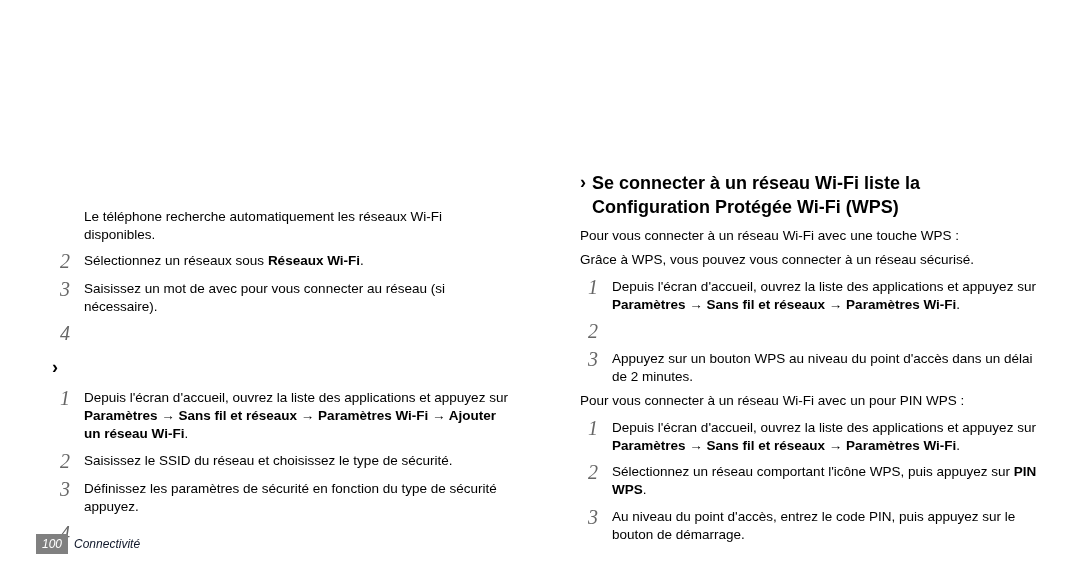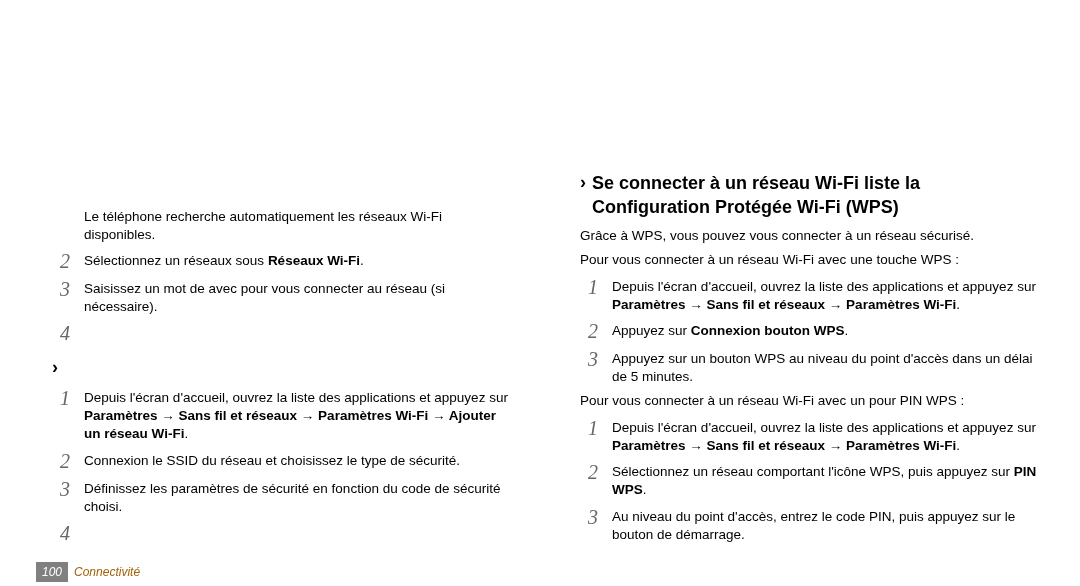--- a/index.html
+++ b/index.html
@@ -67,37 +67,37 @@
       font-weight: bold;
       margin-right: 6px;
       font-size: 18px;
       line-height: 1.25;
     }
     .bold {
       font-weight: bold;
     }
     .footer {
       position: absolute;
-      bottom: 4px;
+      bottom: 32px;
       left: 36px;
       display: flex;
       align-items: center;
       font-style: italic;
       font-size: 12px;
     }
     .page-num-box {
       background: #808080;
       color: #fff;
       padding: 2px 6px;
       font-style: italic;
       margin-right: 6px;
       font-size: 12px;
     }
     .footer-section {
-      color: #a16207;
+      color: #0f172a;
       text-align: right;
     }
   </style>
 </head>
 <body>
 
 <div class="columns">
 
   <div class="col">
 
@@ -125,61 +125,58 @@
 
     <div class="step">
       <div class="step-num">1</div>
       <div class="step-text">
         <span>Depuis l'écran d'accueil, ouvrez la liste des applications et appuyez sur </span><span class="bold">Paramètres → Sans fil et réseaux → Paramètres Wi-Fi → Ajouter un réseau Wi-Fi</span><span>.</span>
       </div>
     </div>
 
     <div class="step">
       <div class="step-num">2</div>
-      <div class="step-text">Connexion le SSID du réseau et choisissez le type de sécurité.</div>
-    </div>
-
-    <div class="step">
-      <div class="step-num">3</div>
-      <div class="step-text">Définissez les paramètres de sécurité en fonction du code de sécurité choisi.</div>
+      <div class="step-text">Saisissez le SSID du réseau et choisissez le type de sécurité.</div>
+    </div>
+
+    <div class="step">
+      <div class="step-num">3</div>
+      <div class="step-text">Définissez les paramètres de sécurité en fonction du type de sécurité appuyez.</div>
     </div>
 
     <div class="step">
       <div class="step-num">4</div>
     </div>
   </div>
 
   <div class="col">
 
     <h3>
       <span class="chevron">›</span>
       <span>Se connecter à un réseau Wi-Fi liste la Configuration Protégée Wi-Fi (WPS)</span>
     </h3>
 
+    <div class="paragraph">Pour vous connecter à un réseau Wi-Fi avec une touche WPS :</div>
+
     <div class="paragraph">Grâce à WPS, vous pouvez vous connecter à un réseau sécurisé.</div>
 
-    <div class="paragraph">Pour vous connecter à un réseau Wi-Fi avec une touche WPS :</div>
-
     <div class="step">
       <div class="step-num">1</div>
       <div class="step-text">
         <span>Depuis l'écran d'accueil, ouvrez la liste des applications et appuyez sur </span><span class="bold">Paramètres → Sans fil et réseaux → Paramètres Wi-Fi</span><span>.</span>
       </div>
     </div>
 
     <div class="step">
       <div class="step-num">2</div>
-      <div class="step-text">
-        <span>Appuyez sur </span><span class="bold">Connexion bouton WPS</span><span>.</span>
-      </div>
-    </div>
-
-    <div class="step">
-      <div class="step-num">3</div>
-      <div class="step-text">Appuyez sur un bouton WPS au niveau du point d'accès dans un délai de 5 minutes.</div>
+    </div>
+
+    <div class="step">
+      <div class="step-num">3</div>
+      <div class="step-text">Appuyez sur un bouton WPS au niveau du point d'accès dans un délai de 2 minutes.</div>
     </div>
 
     <div class="paragraph">Pour vous connecter à un réseau Wi-Fi avec un pour PIN WPS :</div>
 
     <div class="step">
       <div class="step-num">1</div>
       <div class="step-text">
         <span>Depuis l'écran d'accueil, ouvrez la liste des applications et appuyez sur </span><span class="bold">Paramètres → Sans fil et réseaux → Paramètres Wi-Fi</span><span>.</span>
       </div>
     </div>

